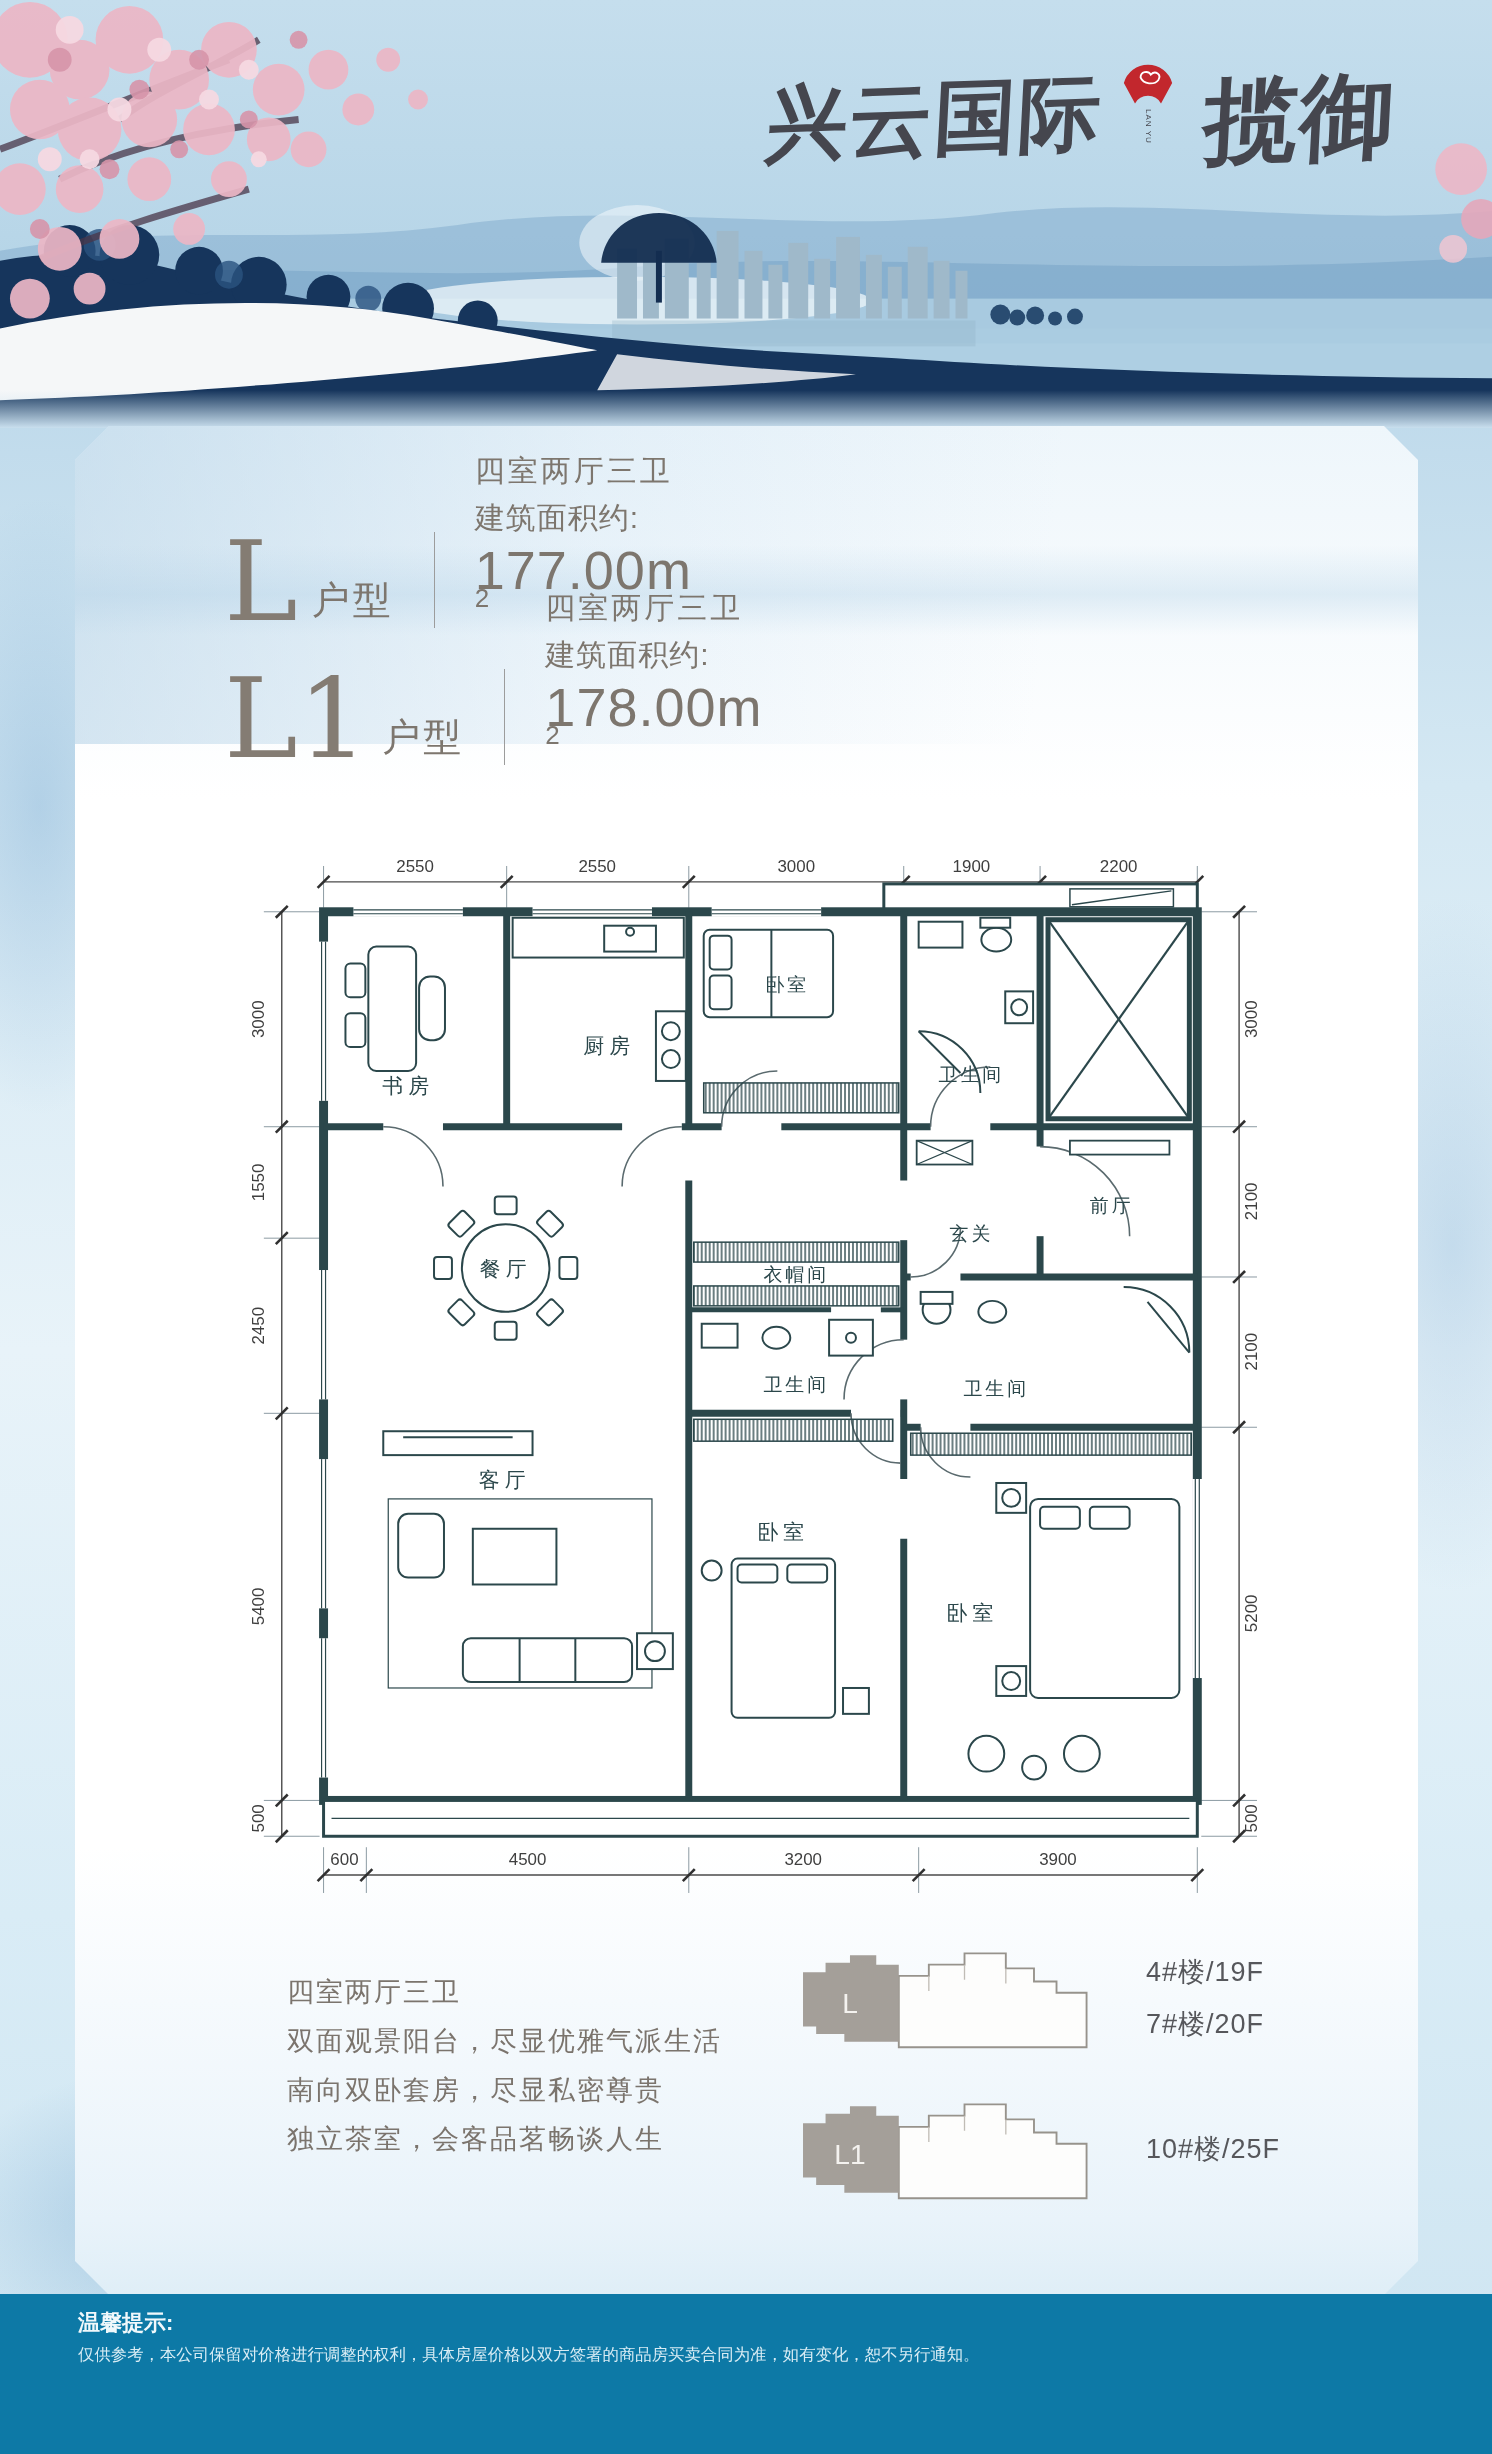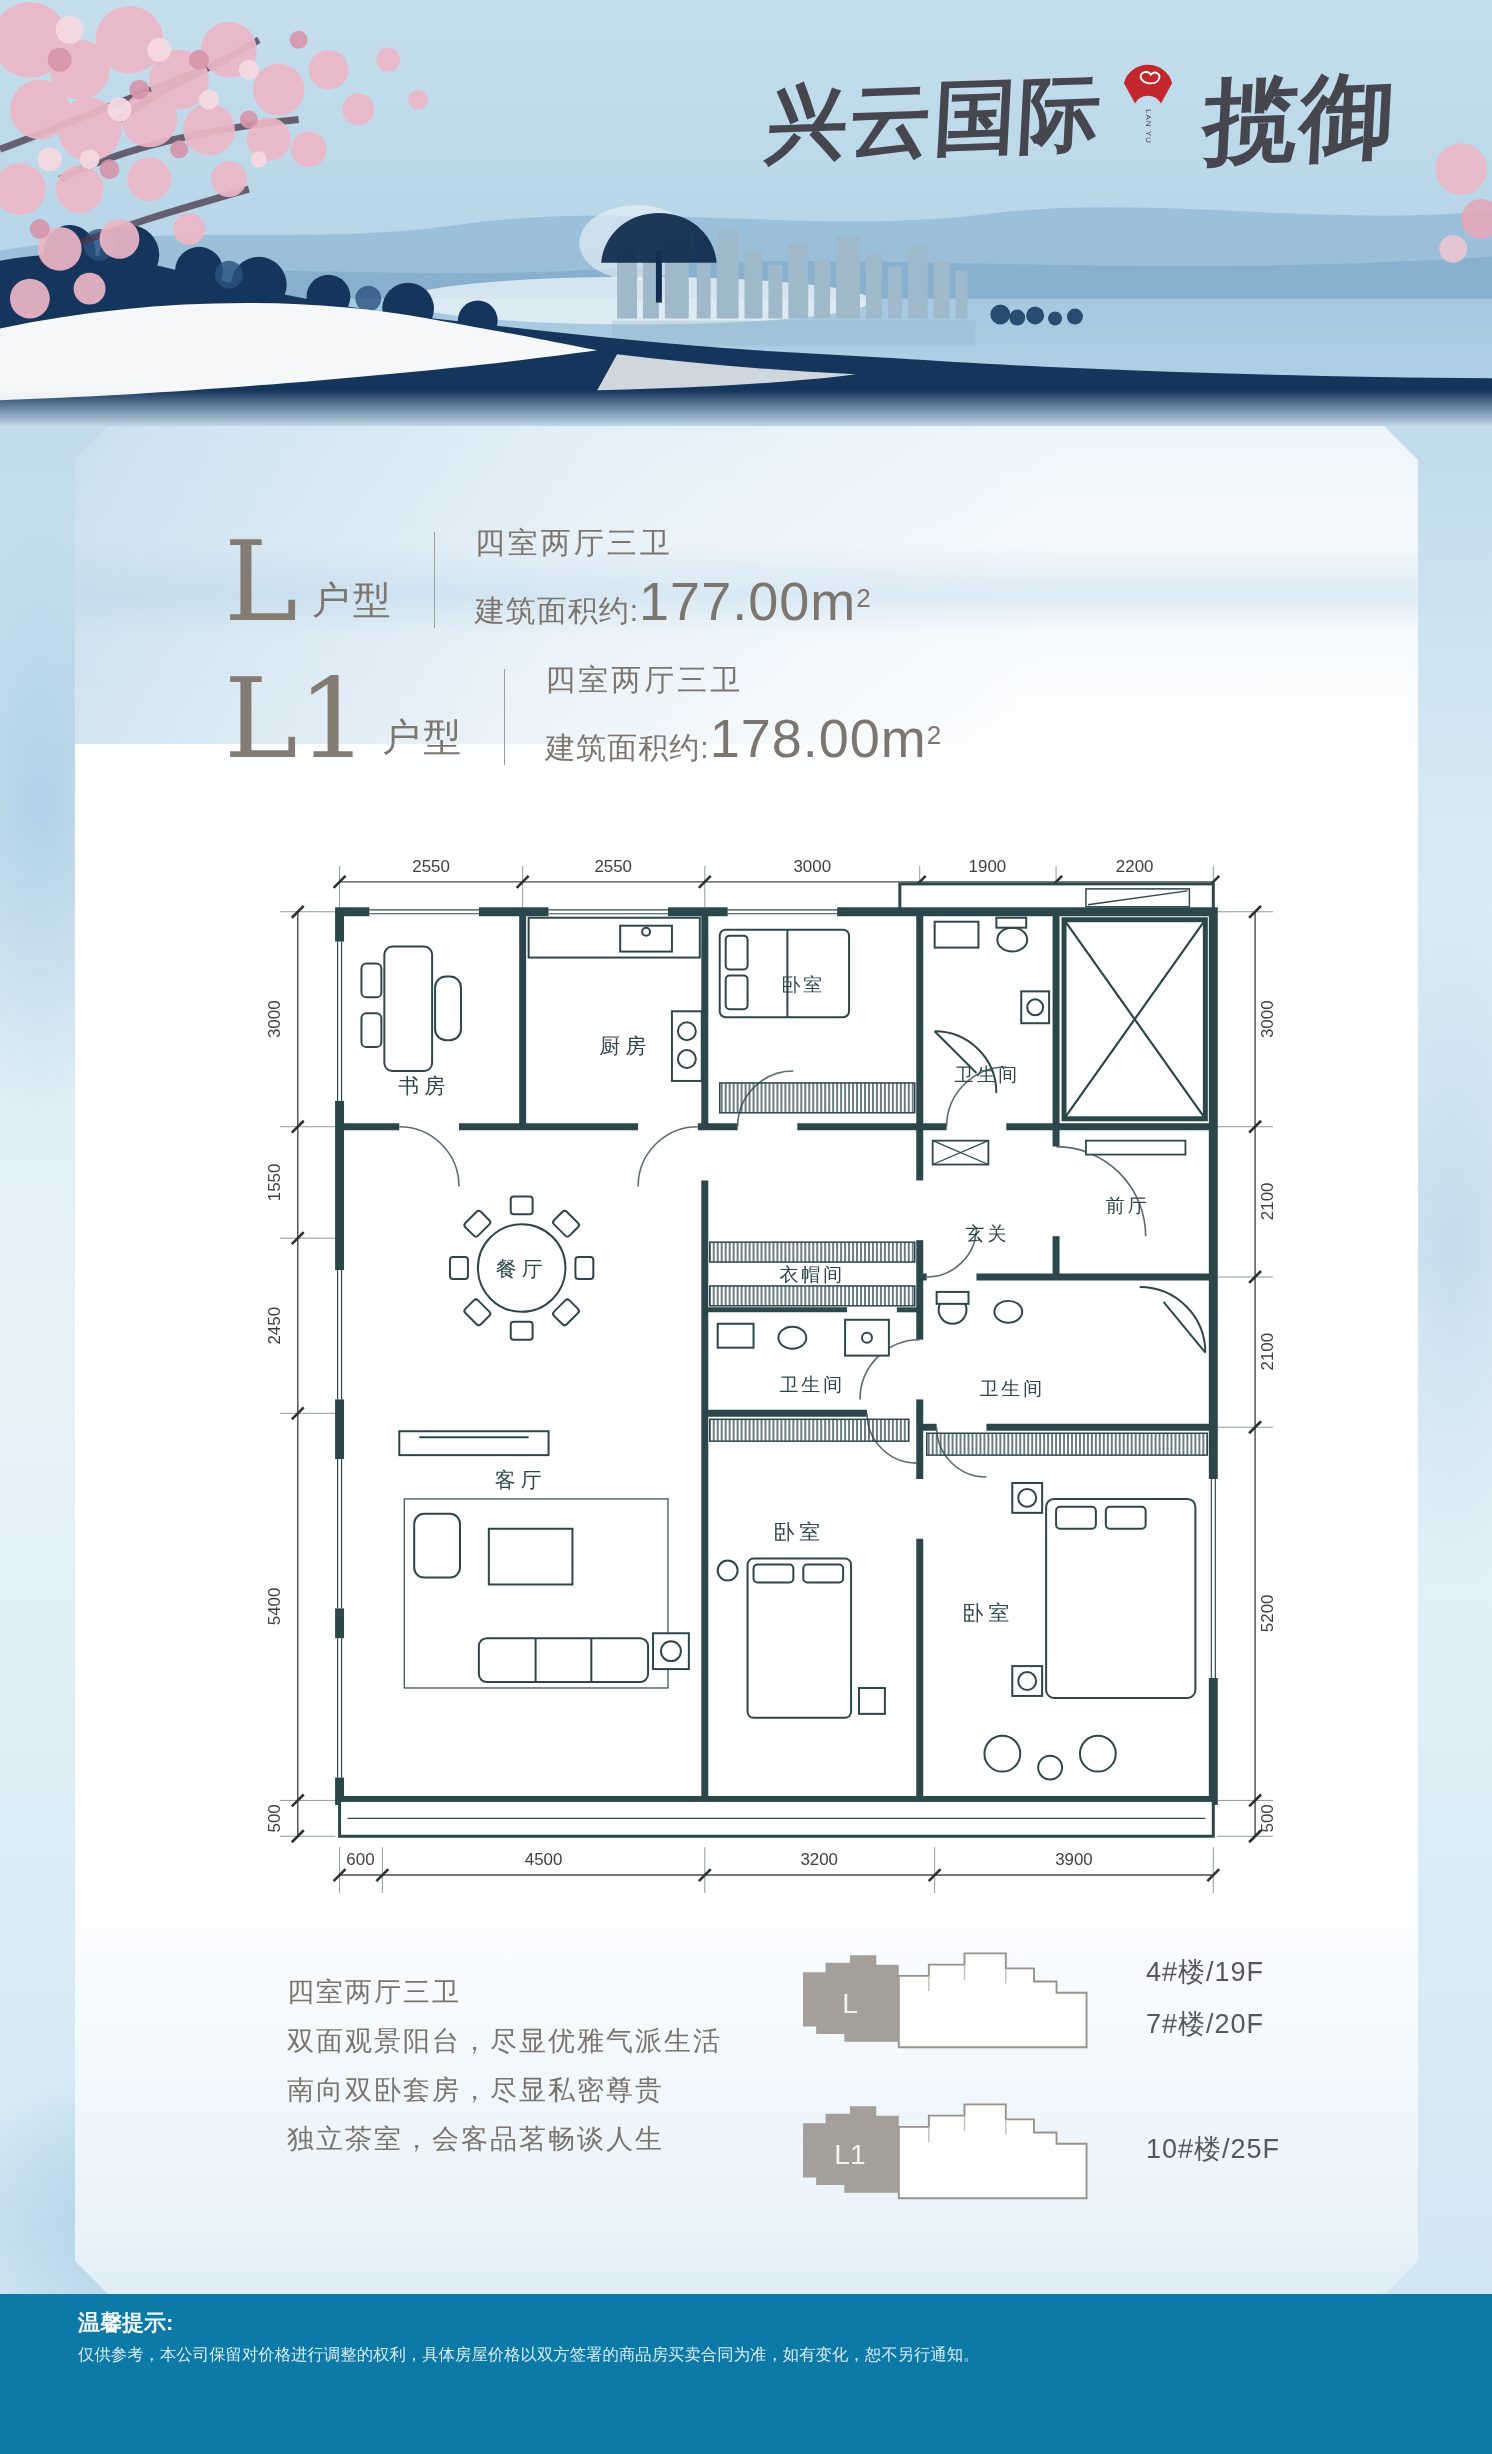--- a/index.html
+++ b/index.html
@@ -21,25 +21,25 @@
     background:linear-gradient(96deg,rgba(167,202,226,.50) 0%,rgba(198,222,240,.28) 38%,rgba(255,255,255,0) 72%);}
   .panel-mid-wash{position:absolute;left:0;top:119px;width:100%;height:90px;
     background:linear-gradient(180deg,rgba(255,255,255,0) 0%,rgba(176,208,230,.35) 55%,rgba(255,255,255,0) 100%);}
   .unit-info{position:absolute;left:224px;top:509px;width:995px;z-index:4;}
   .unit-row{position:relative;height:123px;display:flex;align-items:flex-end;}
   .unit-code{font-family:"DejaVu Serif","Liberation Serif",serif;font-size:111px;line-height:.9;color:#847c73;}
   .unit-suffix{font-size:38px;color:#7d766e;margin-left:14px;margin-bottom:6px;letter-spacing:3px;}
   .unit-divider{width:1px;height:96px;background:#9c9c9c;margin:0 40px 4px 40px;}
   .unit-right{display:flex;flex-direction:column;justify-content:flex-end;gap:6px;}
   .unit-rooms{font-size:30px;color:#7d766e;letter-spacing:3px;}
-  .unit-area{display:flex;align-items:flex-end;color:#7d766e;}
+  .unit-area{display:flex;align-items:flex-start;color:#7d766e;flex-direction:column;}
   .area-prefix{font-size:30px;letter-spacing:1px;}
   .area-value{font-size:54px;letter-spacing:1px;}
   .area-sup{font-size:26px;position:relative;top:-18px;}
-  .floorplan-wrap{position:absolute;left:250px;top:842px;width:1025px;height:1070px;}
+  .floorplan-wrap{position:absolute;left:234px;top:842px;width:1025px;height:1070px;}
   .features{position:absolute;left:287px;top:1974px;display:flex;flex-direction:column;gap:13px;z-index:4;}
   .feature-line{font-size:27px;color:#7b746d;letter-spacing:2px;}
   .buildings{position:absolute;left:788px;top:1928px;width:557px;z-index:4;}
   .bldg-row{display:flex;align-items:center;gap:20px;height:139px;}
   .bldg-texts{display:flex;flex-direction:column;gap:16px;justify-content:space-between;}
   .bldg-line{font-size:27px;color:#56575b;letter-spacing:1px;}
   .note-line{position:absolute;left:0;top:2244px;width:100%;text-align:center;font-size:25px;font-weight:600;color:#2a2a2a;z-index:4;}
   .footer{position:absolute;left:0;top:2294px;width:1493px;height:160px;background:#0d79a6;color:#e3f1f7;z-index:6;}
   .footer-inner{padding:14px 84px 0 78px;}
   .footer-title{font-size:22px;font-weight:bold;margin-bottom:4px;color:#f0f8fb;}

